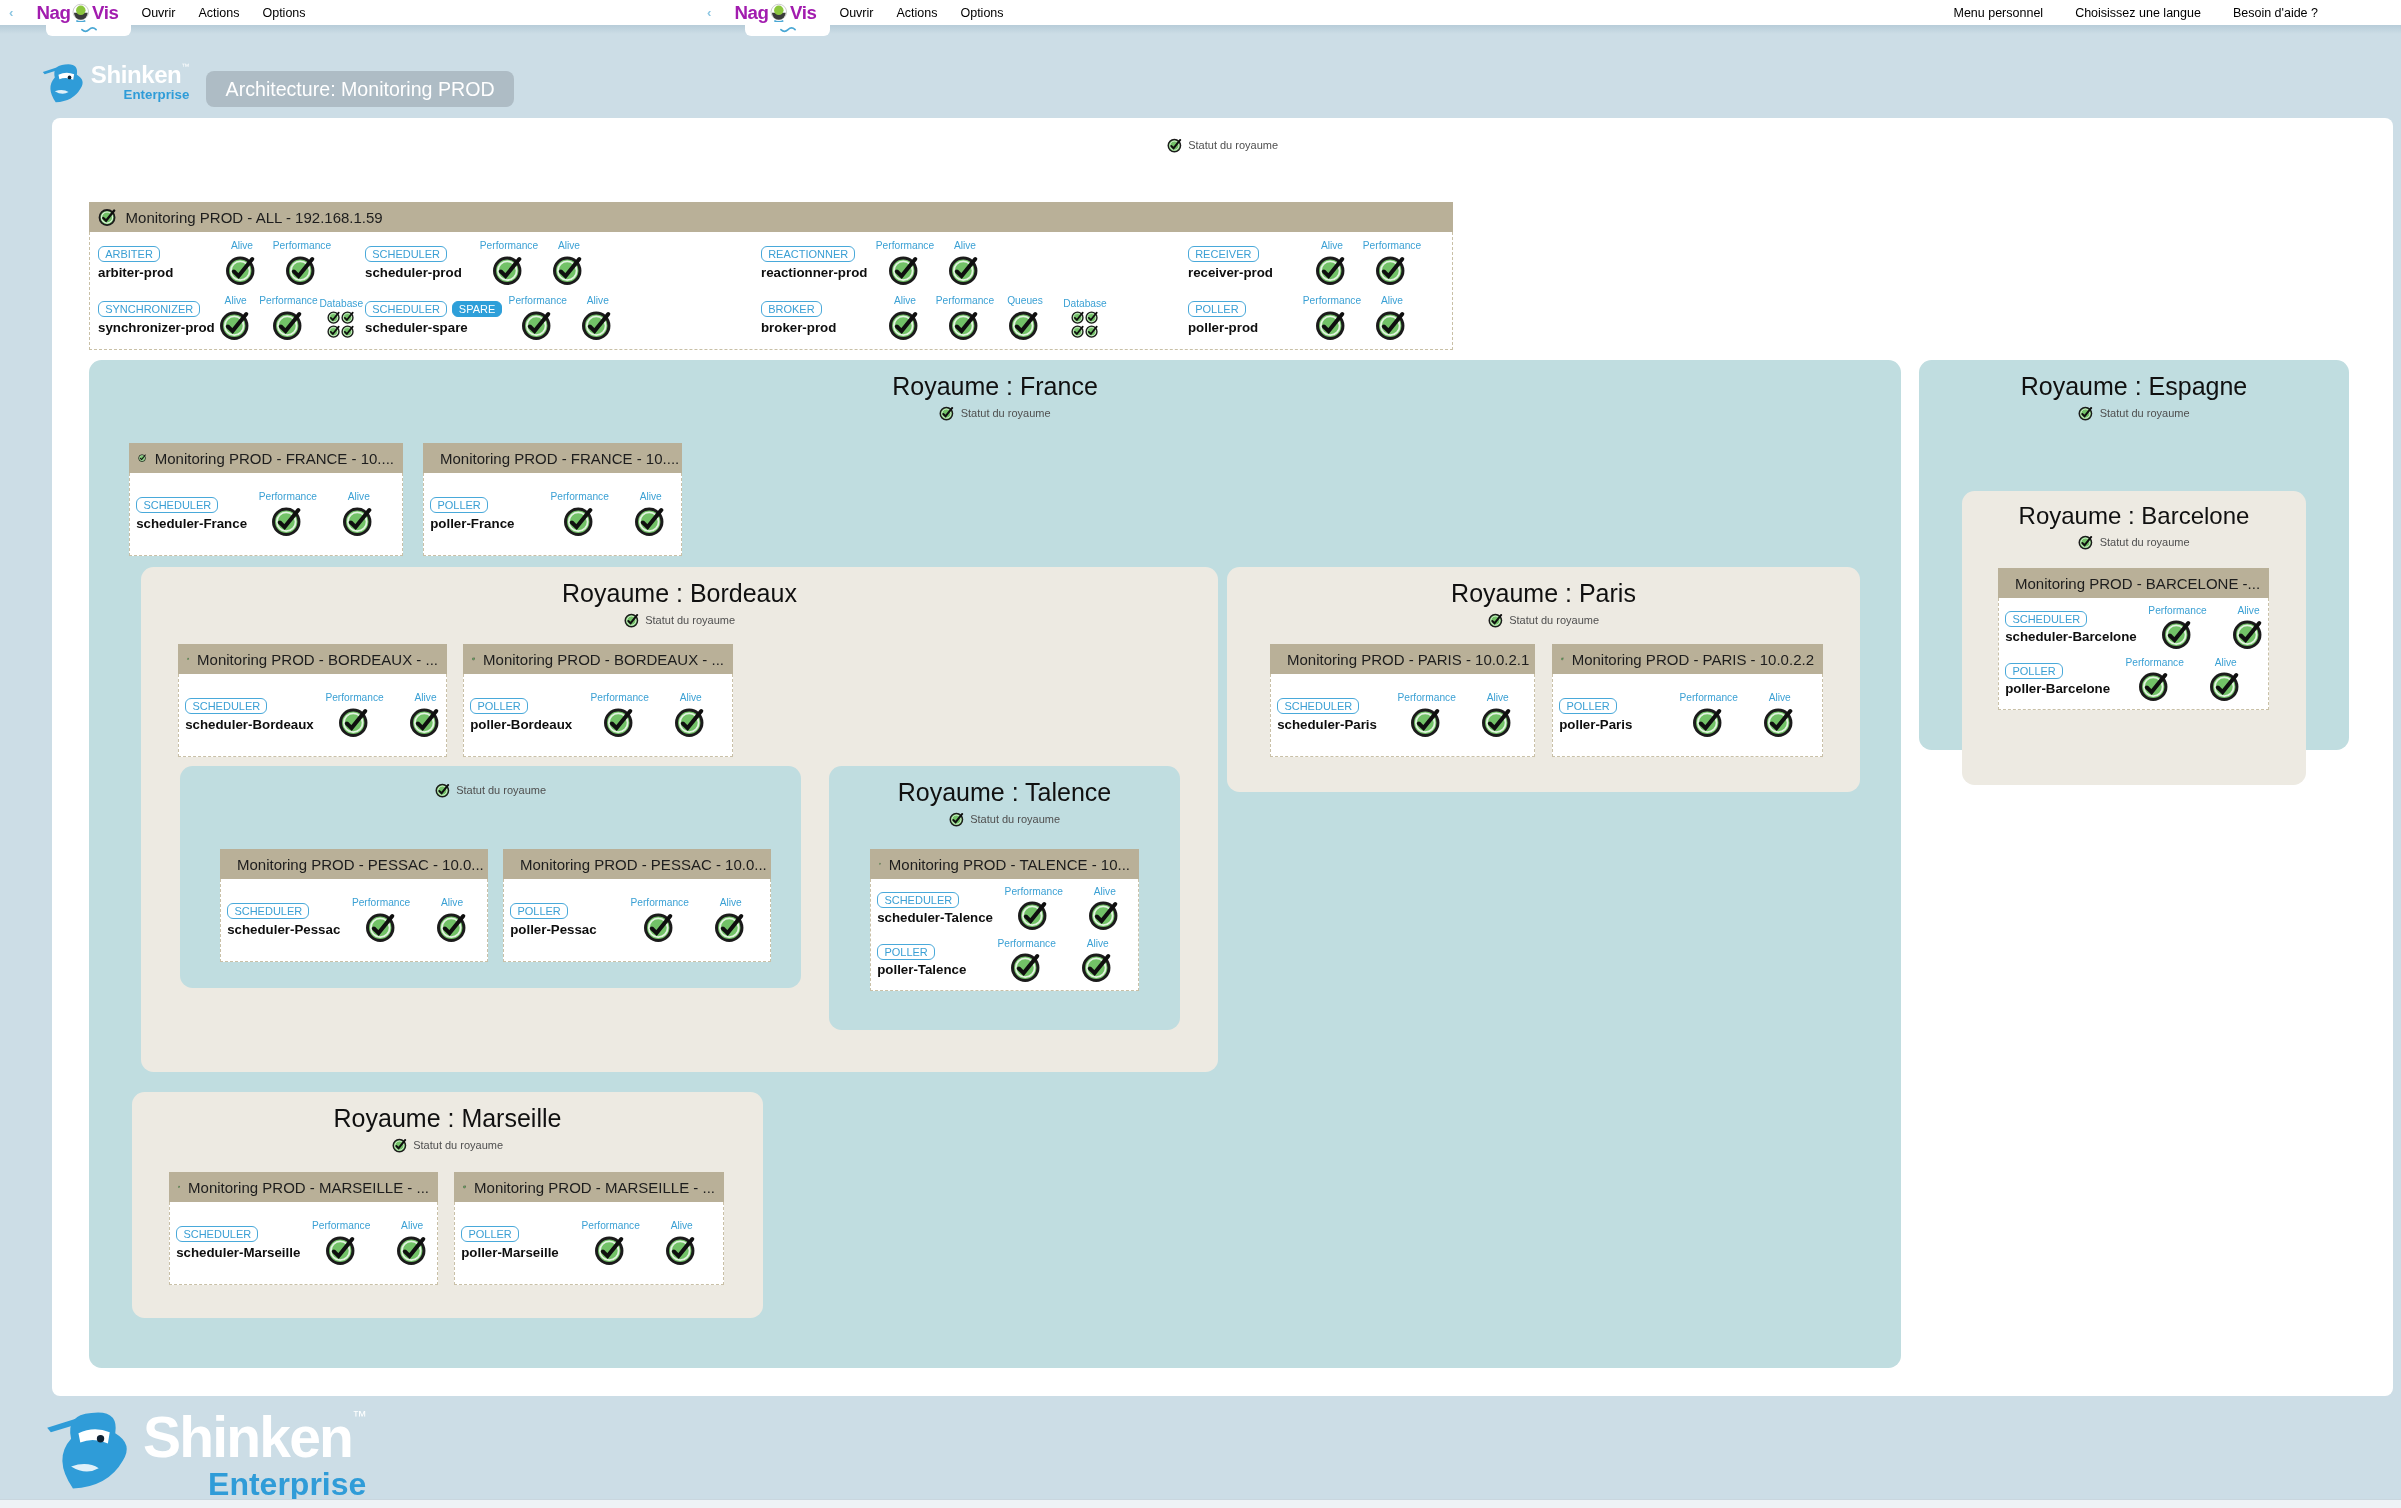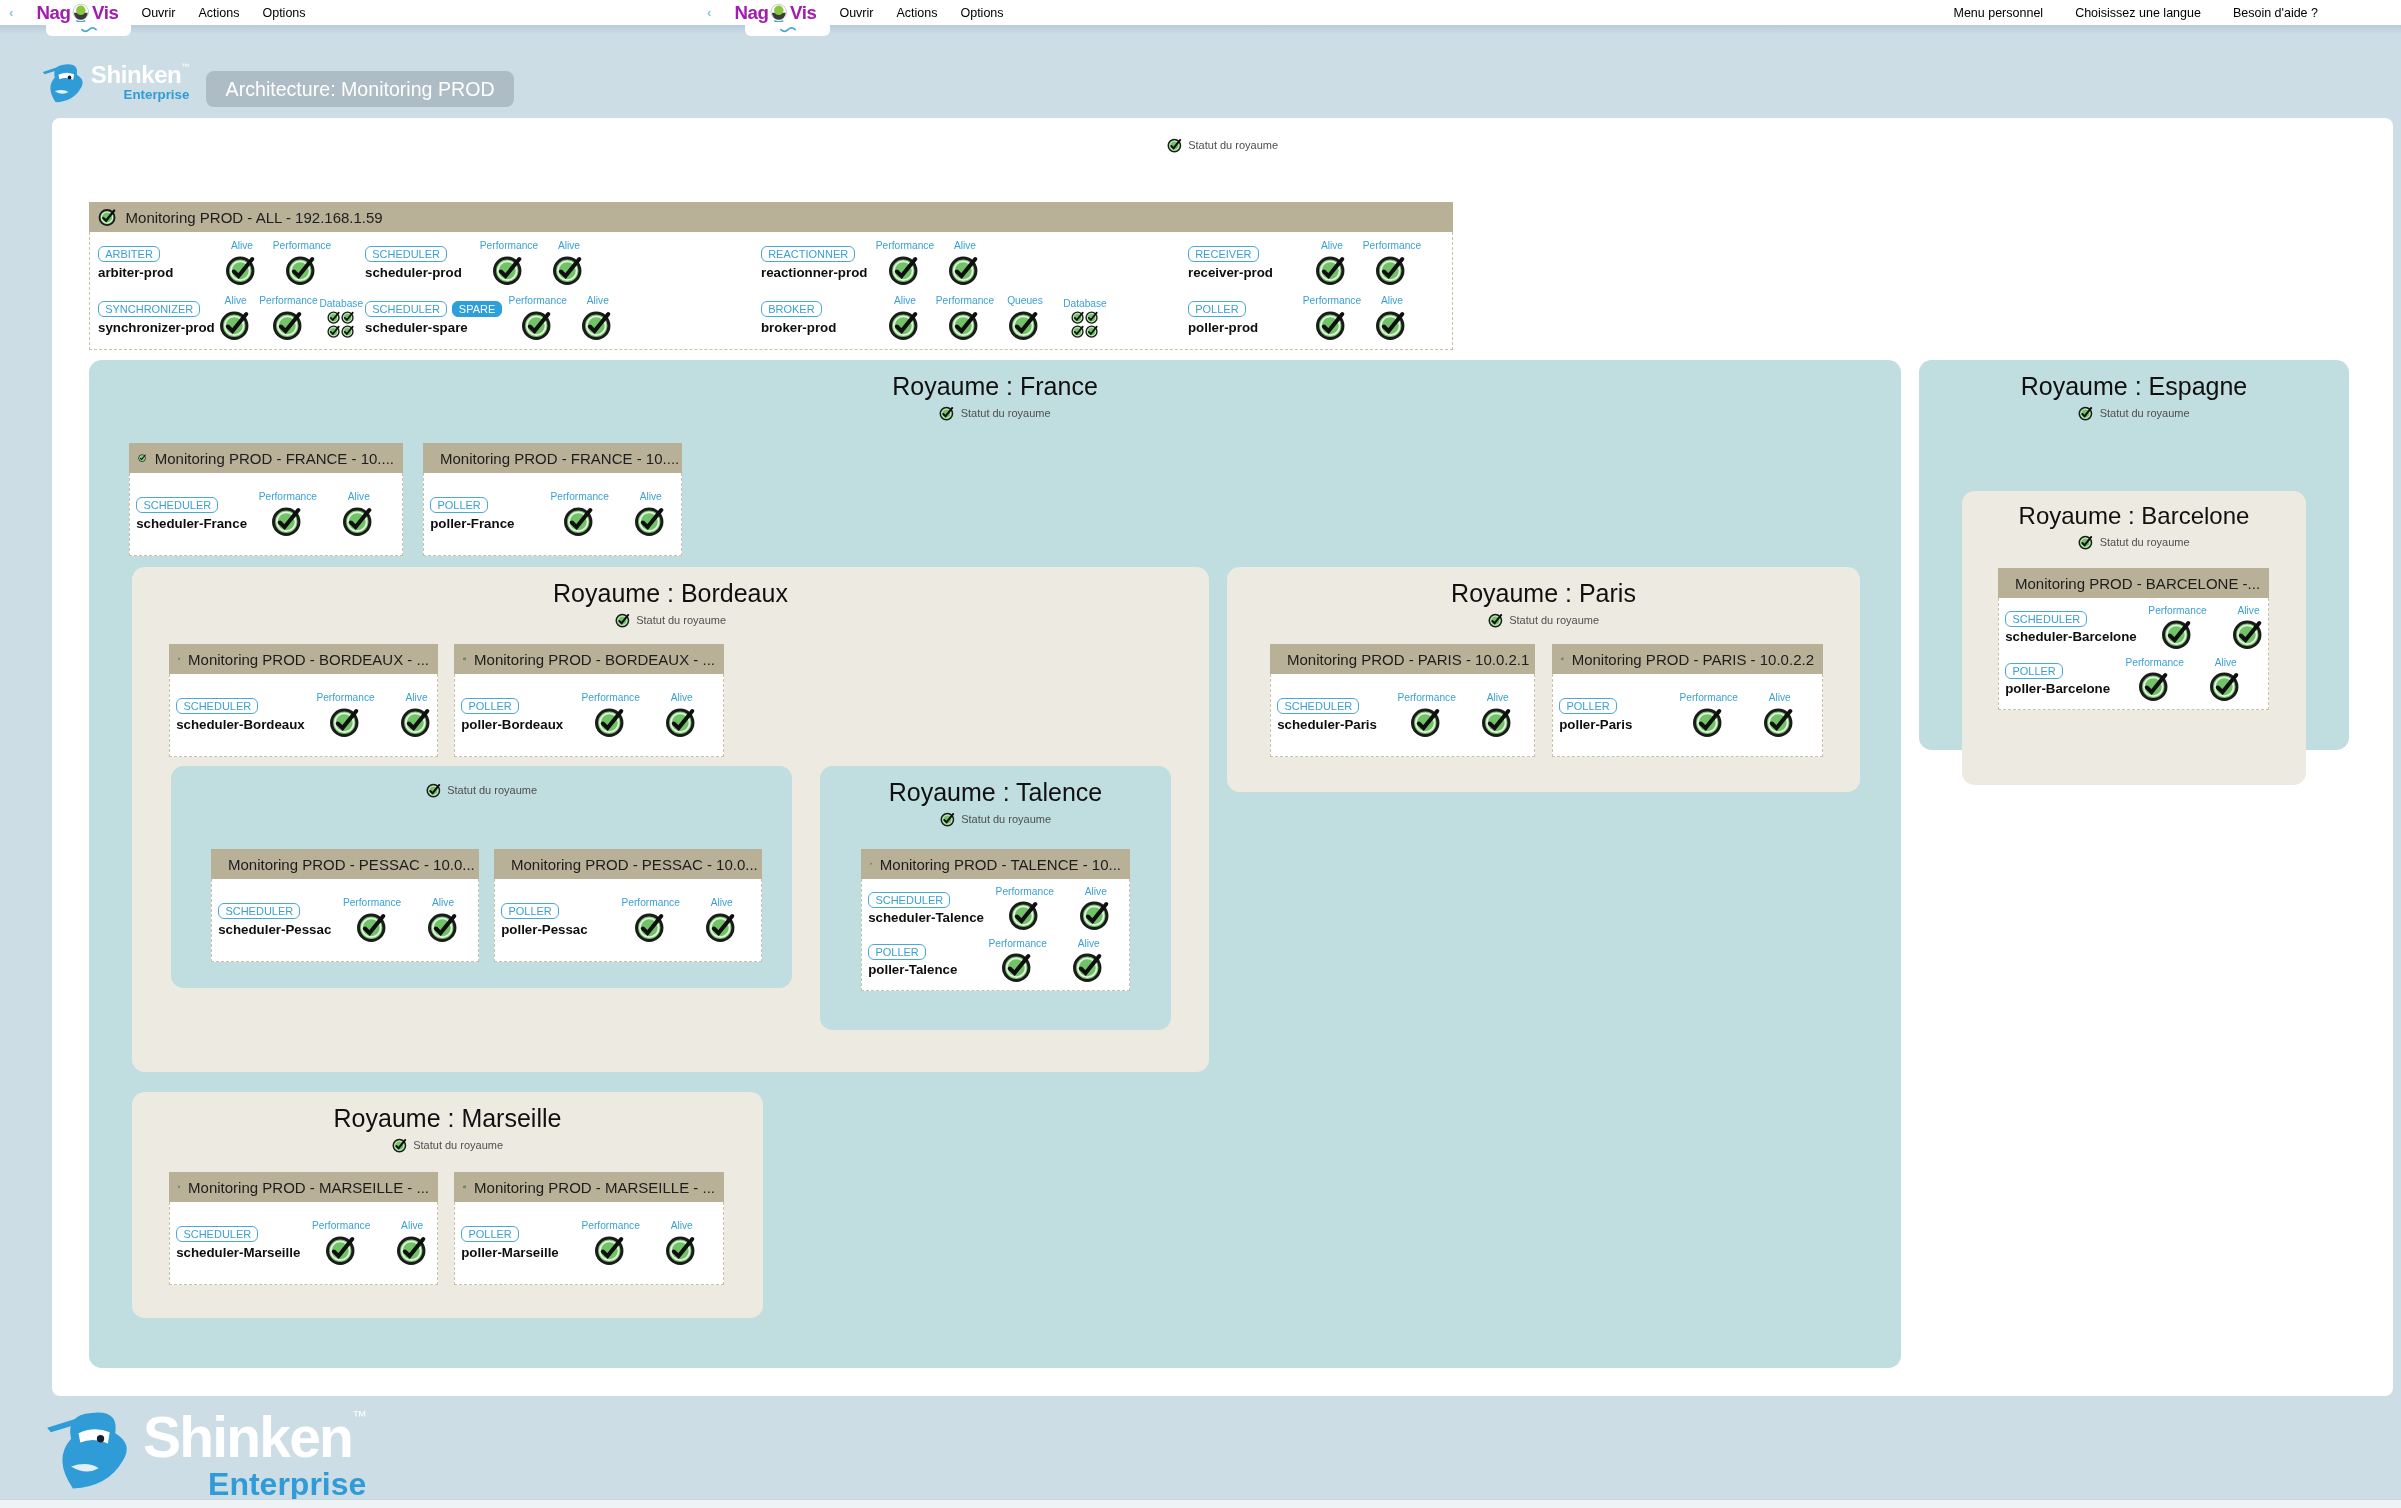--- a/index.html
+++ b/index.html
@@ -44,21 +44,21 @@
   .realm-status { display:flex; align-items:center; justify-content:center; gap:5.3px; margin-top:4.4px;
                   color:#4f4f4f; font-size:11px; }
 
   .panel { position:absolute; border-radius:12.5px; }
   .panel-teal { background:#c0dde0; }
   .panel-beige { background:#edeae2; }
 
   
   .panel-france    { left:37px;   top:242px; width:1812px; height:1008px; }
   .panel-espagne   { left:1867px; top:242px; width:430px;  height:390px; }
-  .panel-bordeaux  { left:43px;   top:207px; width:1077px; height:505px; }
+  .panel-bordeaux  { left:52px;   top:207px; width:1077px; height:505px; }
   .panel-paris     { left:1138px; top:207px; width:633px;  height:225px; }
   .panel-marseille { left:43px;   top:732px; width:631px;  height:226px; }
   .panel-pessac    { left:39px;   top:199px; width:621px;  height:222px; }
   .panel-talence   { left:688px;  top:199px; width:351px;  height:264px; }
   .panel-barcelone { left:43px;   top:87px;  width:344px;  height:294px;margin-top:44px; }
   .panel > .realm-head { padding-top:11.6px; }
 
   
   .node { position:absolute; z-index:3; }
   .node-all       { left:37px;  top:84px; width:1364px; }

